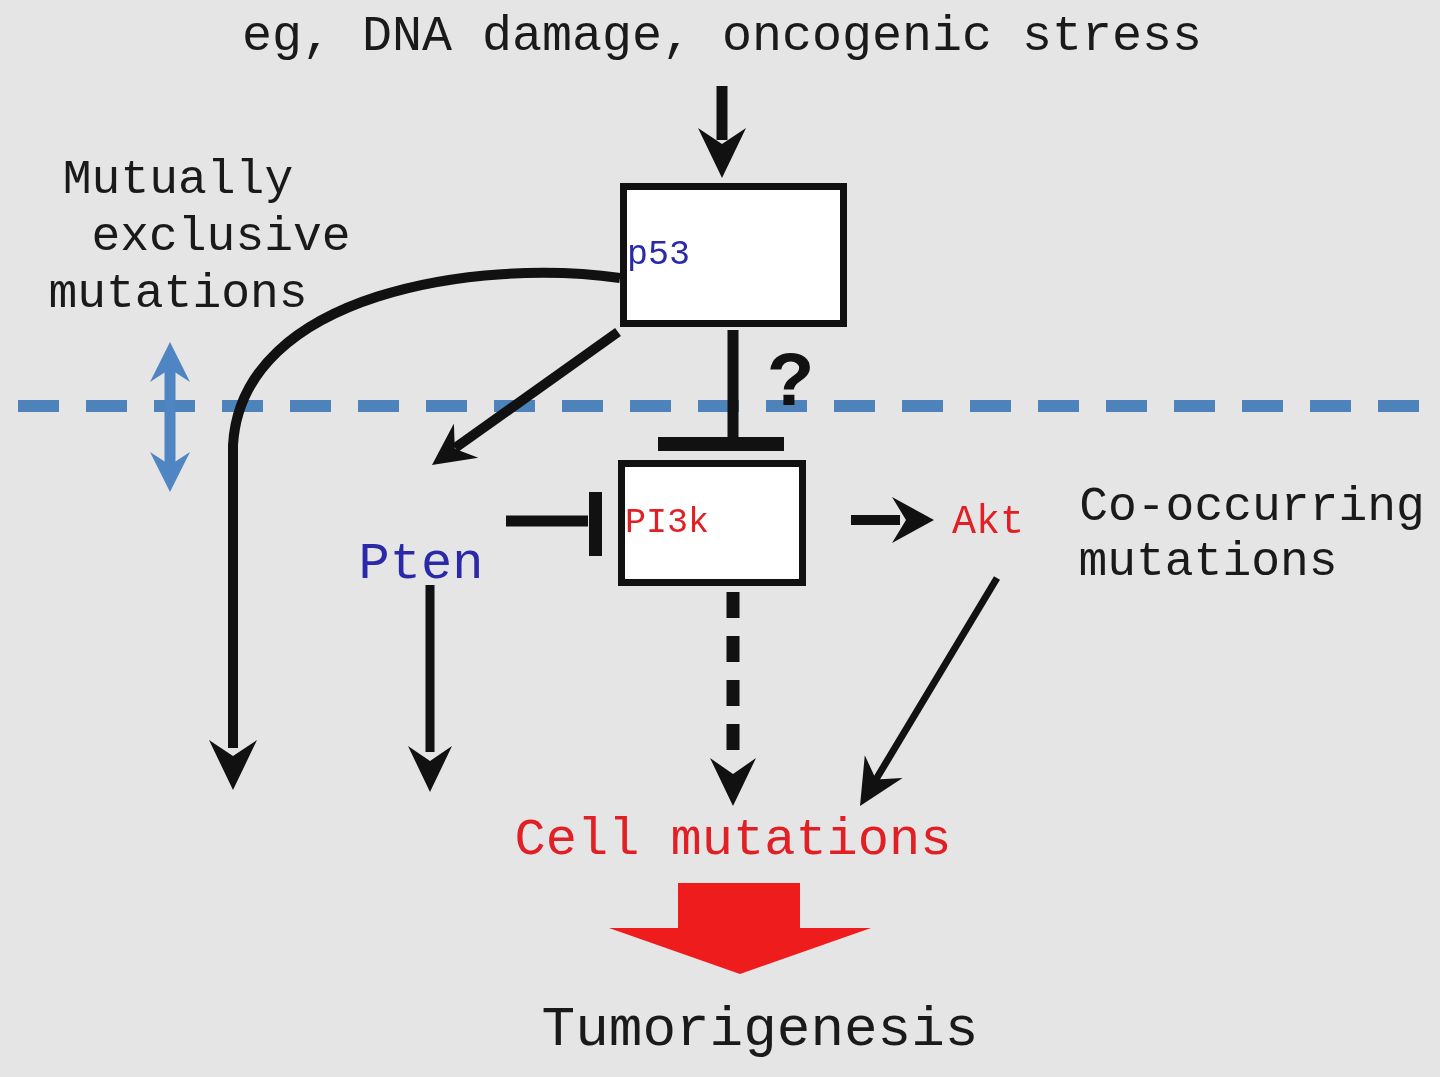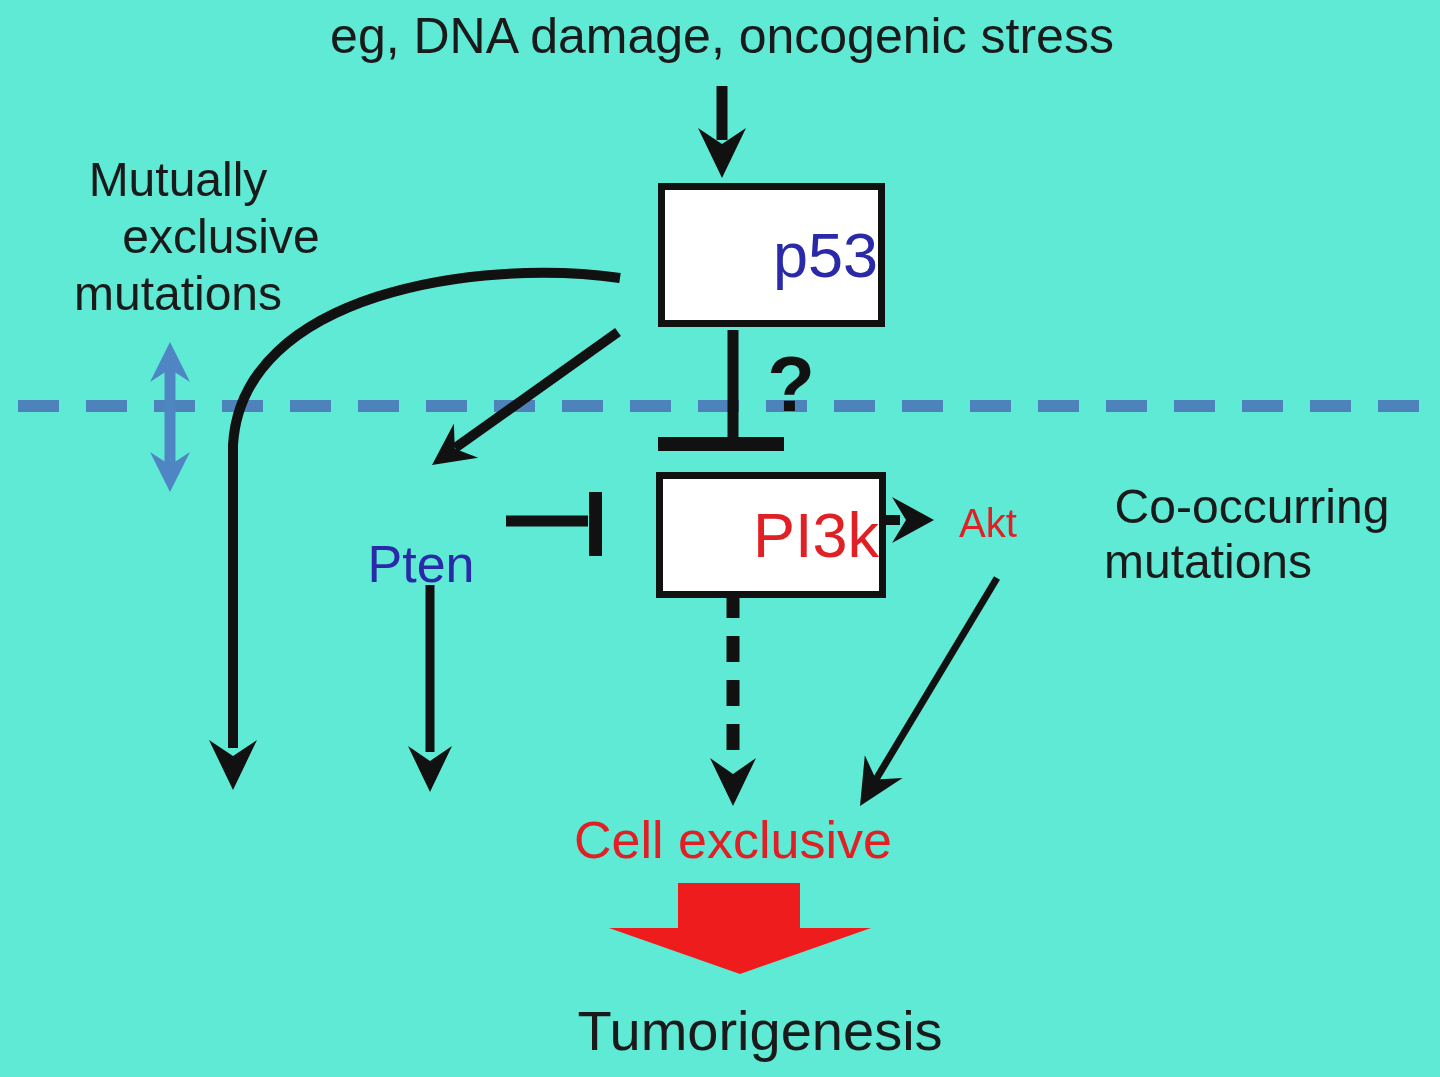--- a/index.html
+++ b/index.html
@@ -4,23 +4,23 @@
 <style>
   html, body {
     margin: 0;
     padding: 0;
     background: #ffffff;
   }
   #canvas {
     position: relative;
     width: 1440px;
     height: 1077px;
-    background: #5eead4;
+    background: #e5e5e5;
     overflow: hidden;
-    font-family: Liberation Sans, sans-serif;
+    font-family: Liberation Mono, monospace;
   }
   #arrow-layer {
     position: absolute;
     left: 0; top: 0;
     width: 1440px; height: 1077px;
   }
   .label {
     position: absolute;
     transform: translate(-50%, -50%);
     white-space: nowrap;
@@ -37,23 +37,22 @@
     font-weight: bold;
     color: #111111;
   }
   .node-box {
     position: absolute;
     box-sizing: border-box;
     border: 7px solid #111111;
     background: #ffffff;
     display: flex;
     align-items: center;
-    justify-content: flex-end;
-    font-size: 63px;
-    margin-left: 38px;
+    justify-content: flex-start;
+    font-size: 35px;
   }
   .node-box.blue { color: #2a2aa8; }
   .node-box.red  { color: #e02025; }
 </style>
 </head>
 <body>
 
 <div id="canvas">
 
   <svg id="arrow-layer" viewBox="0 0 1440 1077" xmlns="http://www.w3.org/2000/svg">
@@ -119,29 +118,29 @@
   <div class="label small" style="left:178px; top:180px;">Mutually</div>
   <div class="label small" style="left:178px; top:237px;margin-left:43px;">exclusive</div>
   <div class="label small" style="left:178px; top:294px;">mutations</div>
 
   <div class="label qmark" style="left:791px; top:385px;">?</div>
 
   <div class="node-box blue" style="left:620px; top:183px; width:227px; height:144px;">
     <span>p53</span>
   </div>
 
-  <div class="node-box red" style="left:618px; top:472px; width:230px; height:126px;">
+  <div class="node-box red" style="left:618px; top:460px; width:188px; height:126px;">
     <span>PI3k</span>
   </div>
 
   <div class="label blue" style="left:421px; top:522px; font-size:52px;">Pten</div>
 
   <div class="label red" style="left:988px; top:523px; font-size:40px;">Akt</div>
 
   <div class="label small" style="left:1208px; top:507px;margin-left:44px;">Co-occurring</div>
   <div class="label small" style="left:1208px; top:562px;">mutations</div>
 
 
-  <div class="label red" style="left:733px; top:841px; font-size:52px;">Cell exclusive</div>
+  <div class="label red" style="left:733px; top:841px; font-size:52px;">Cell mutations</div>
 
   <div class="label" style="left:760px; top:1031px; font-size:56px;">Tumorigenesis</div>
 
 </div>
 
 </body></html>

